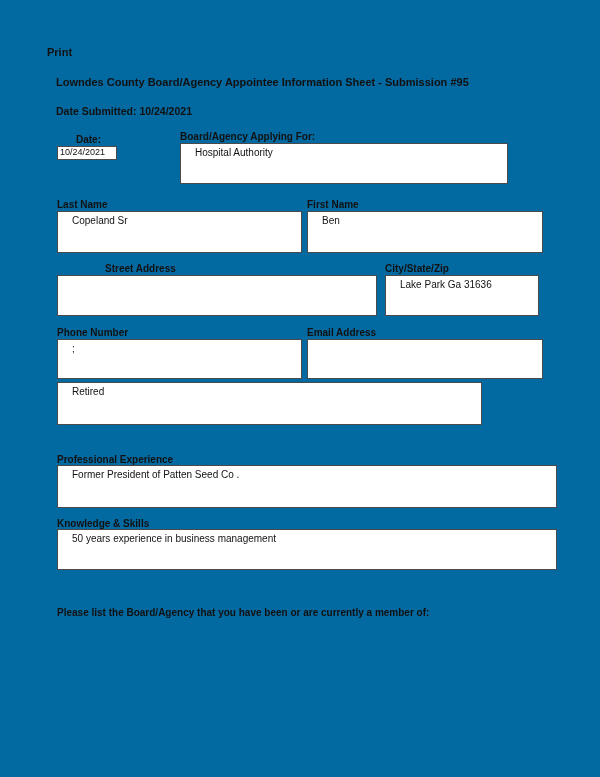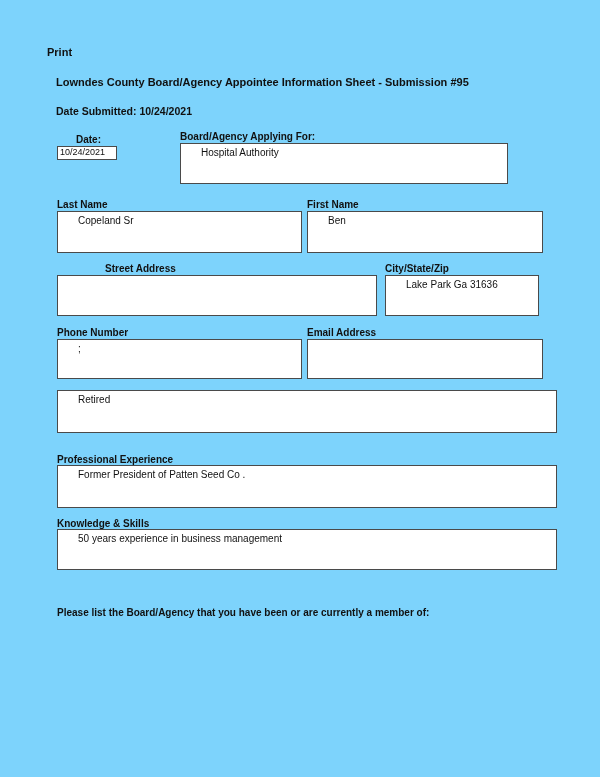--- a/index.html
+++ b/index.html
@@ -5,21 +5,21 @@
   * { margin: 0; padding: 0; box-sizing: border-box; }
   html, body { background: #ffffff; }
   body {
     font-family: "Liberation Sans", sans-serif;
     color: #111111;
   }
   .page {
     position: relative;
     width: 600px;
     height: 777px;
-    background: #7dd3fc;
+    background: #0369a1;
     overflow: hidden;
   }
   .print-link {
     position: absolute;
     left: 47px; top: 46px;
     font-size: 11px; font-weight: bold;
     cursor: pointer;
   }
   .page-title {
     position: absolute;
@@ -34,21 +34,21 @@
   .field-label {
     position: absolute;
     font-size: 10px; font-weight: bold;
     white-space: nowrap;
   }
   .field-box {
     position: absolute;
     border: 1px solid #4a4a4a;
     background: #ffffff;
     font-size: 10px;
-    padding: 2px 20px;
+    padding: 2px 14px;
     overflow: hidden;
     line-height: 1.3;
   }
   
   .lbl-date   { left: 76px;  top: 134px; }
   .box-date   { left: 57px;  top: 146px; width: 60px;  height: 14px; font-size: 9px; padding: 0 2px; }
   .lbl-board  { left: 180px; top: 131px; }
   .box-board  { left: 180px; top: 143px; width: 328px; height: 41px; }
   
   .lbl-last   { left: 57px;  top: 199px; }
@@ -60,21 +60,21 @@
   .box-street { left: 57px;  top: 275px; width: 320px; height: 41px; }
   .lbl-city   { left: 385px; top: 263px; }
   .box-city   { left: 385px; top: 275px; width: 154px; height: 41px; }
   
   .lbl-phone  { left: 57px;  top: 327px; }
   .box-phone  { left: 57px;  top: 339px; width: 245px; height: 40px; }
   .lbl-email  { left: 307px; top: 327px; }
   .box-email  { left: 307px; top: 339px; width: 236px; height: 40px; }
   
   .lbl-occupation { left: 57px; top: 390px; }
-  .box-occupation { left: 57px; top: 390px; width: 500px; height: 43px; }
+  .box-occupation { left: 57px; top: 382px; width: 425px; height: 43px; }
   .lbl-experience { left: 57px; top: 454px; }
   .box-experience { left: 57px; top: 465px; width: 500px; height: 43px; }
   .lbl-knowledge  { left: 57px; top: 518px; }
   .box-knowledge  { left: 57px; top: 529px; width: 500px; height: 41px; }
   .helper-text {
     position: absolute;
     left: 57px; top: 578px; width: 505px;
     font-size: 9.5px; line-height: 1.4;
     font-weight: normal;
   }

